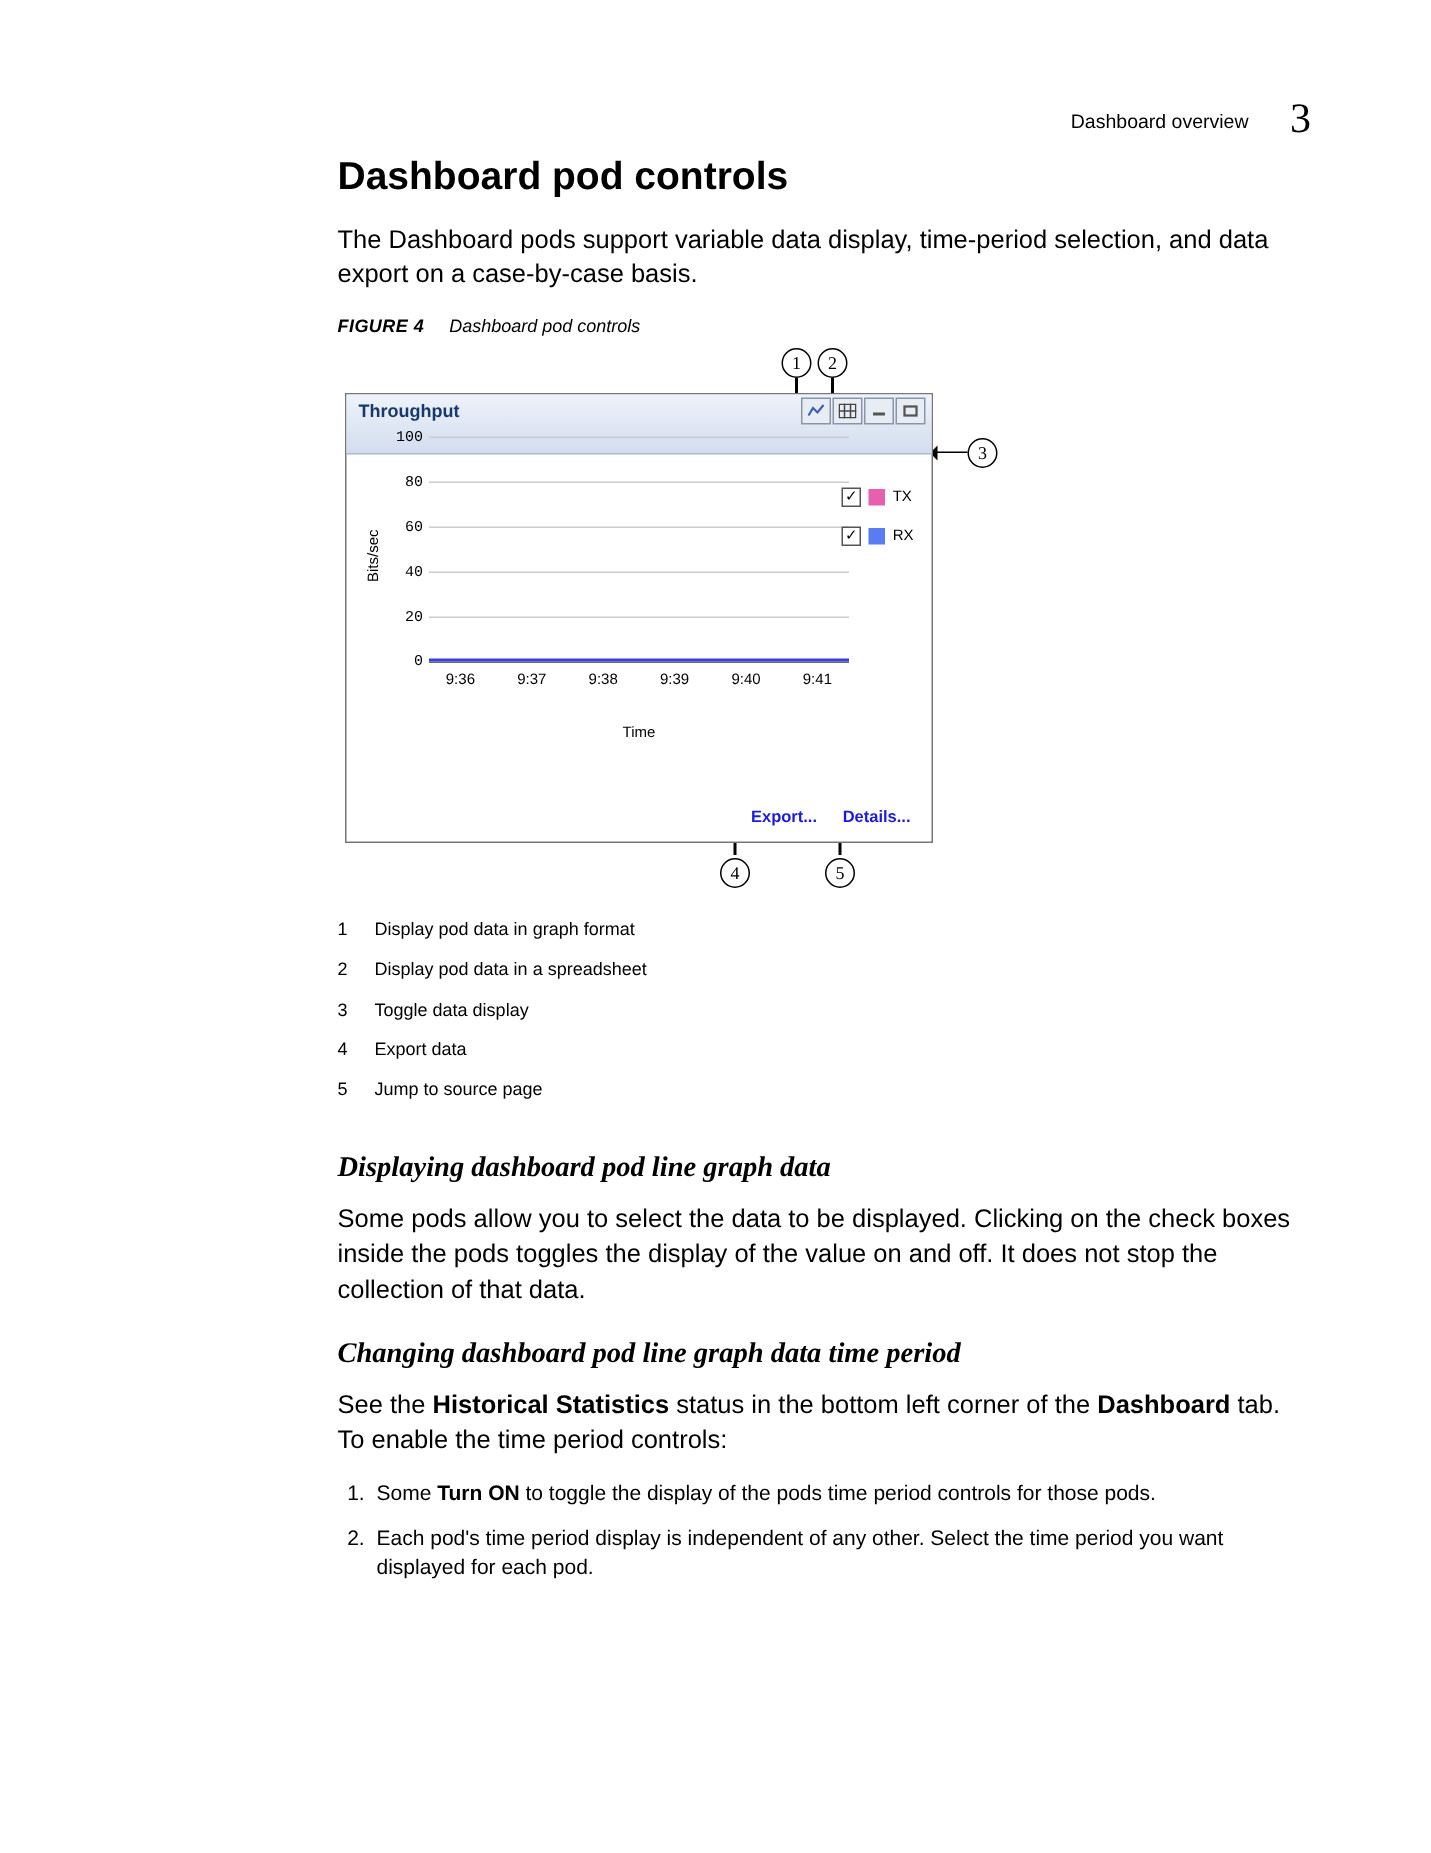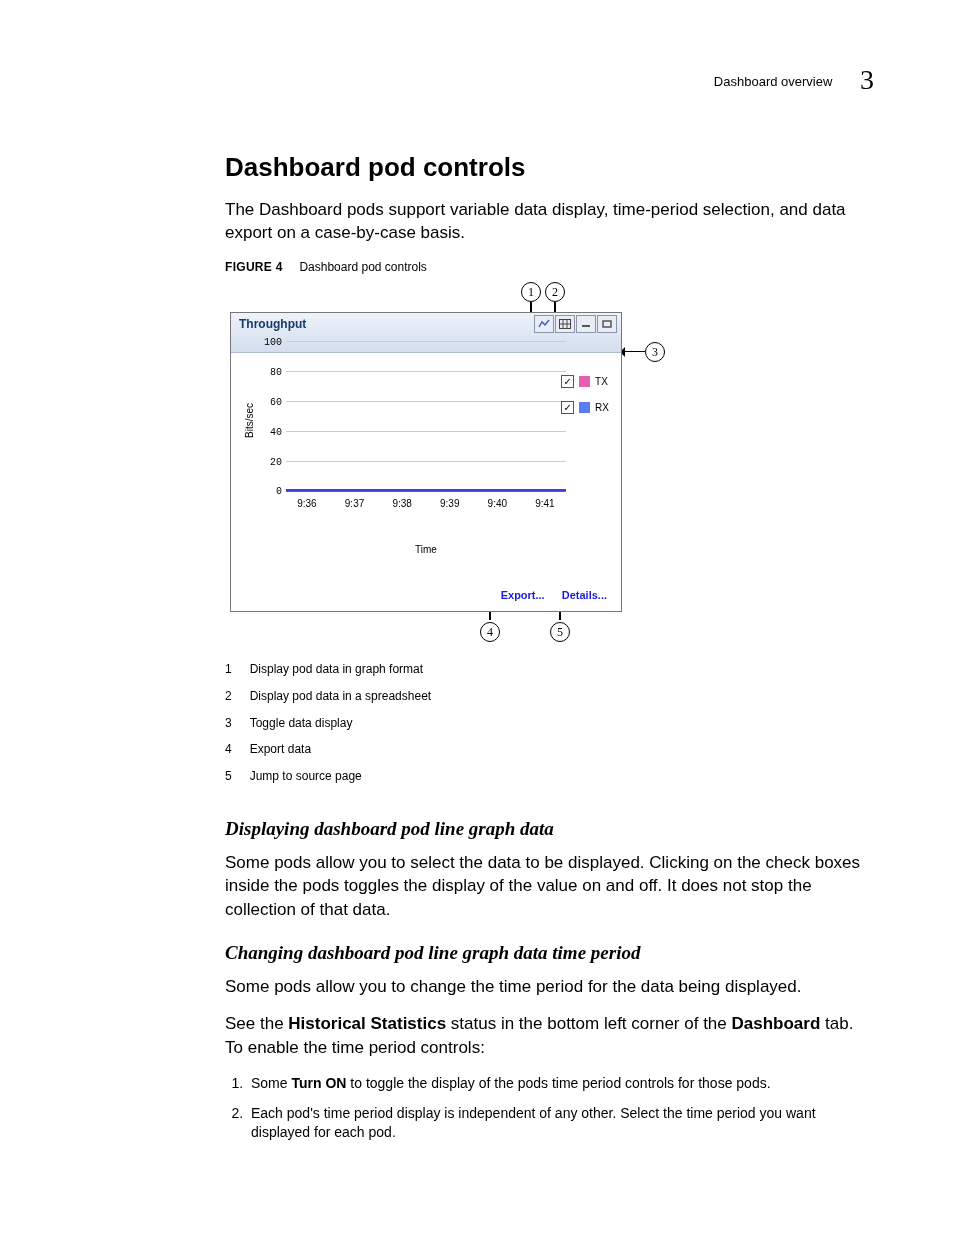--- a/index.html
+++ b/index.html
@@ -13,21 +13,20 @@
   .page {
     width: 954px;
     height: 1235px;
     position: relative;
     padding: 60px 80px 40px 115px;
     box-sizing: border-box;
   }
   .header {
     text-align: right;
     font-size: 13px;
-    margin-bottom: 50px;
   }
   .header .chap {
     font-family: Georgia, 'Times New Roman', serif;
     font-size: 28px;
     margin-left: 24px;
     vertical-align: -3px;
   }
   h1 {
     font-family: "Arial Narrow", Arial, sans-serif;
     font-stretch: condensed;
@@ -35,20 +34,21 @@
     font-size: 26px;
     margin: 0 0 12px 110px;
   }
   .body-p {
     margin: 0 0 14px 110px;
     font-size: 17px;
   }
   .fig-caption {
     margin: 14px 0 6px 110px;
     font-size: 12px;
+    font-style: italic;
   }
   .fig-caption .lbl { font-weight: 700; letter-spacing: .3px; }
   .figure-wrap {
     margin-left: 110px;
     position: relative;
     width: 440px;
     height: 360px;
   }
   .fig-border {
     position: absolute;
@@ -265,21 +265,21 @@
         <div class="ylab" style="top:calc(100% - 6px)">0</div>
         <div class="baseline" style="top:calc(100% - 2px)"></div>
 
         <div class="xlab" style="top:calc(100% + 6px); left:4%">9:36</div>
         <div class="xlab" style="top:calc(100% + 6px); left:21%">9:37</div>
         <div class="xlab" style="top:calc(100% + 6px); left:38%">9:38</div>
         <div class="xlab" style="top:calc(100% + 6px); left:55%">9:39</div>
         <div class="xlab" style="top:calc(100% + 6px); left:72%">9:40</div>
         <div class="xlab" style="top:calc(100% + 6px); left:89%">9:41</div>
       </div>
-      <div class="axis-title-x" style="top:230px;">Time</div>
+      <div class="axis-title-x" style="top:219px;">Time</div>
 
       <div class="legend">
         <div class="legend-row">
           <span class="chk">✓</span>
           <span class="swatch" style="background:#e85fb0"></span>
           <span>TX</span>
         </div>
         <div class="legend-row">
           <span class="chk">✓</span>
           <span class="swatch" style="background:#5a7cf2"></span>
@@ -316,21 +316,20 @@
           <td>5</td>
           <td>Jump to source page</td>
         </tr>
   </tbody>
     </table>
 
   <h2 class="em">Displaying dashboard pod line graph data</h2>
   <p class="body-p">Some pods allow you to select the data to be displayed. Clicking on the check boxes inside the pods toggles the display of the value on and off. It does not stop the collection of that data.</p>
 
   <h2 class="em">Changing dashboard pod line graph data time period</h2>
-  <p class="body-p">Some pods allow you to change the time period for the data being displayed.</p>
   <p class="body-p">
     <span>See the </span><b>Historical Statistics</b><span> status in the bottom left corner of the </span><b>Dashboard</b><span> tab. To enable the time period controls:</span>
   </p>
   <ol class="steps">
     <li>
       <span>Some </span><b>Turn ON</b><span> to toggle the display of the pods time period controls for those pods.</span>
     </li>
     <li>Each pod's time period display is independent of any other. Select the time period you want displayed for each pod.</li>
   </ol>
 

